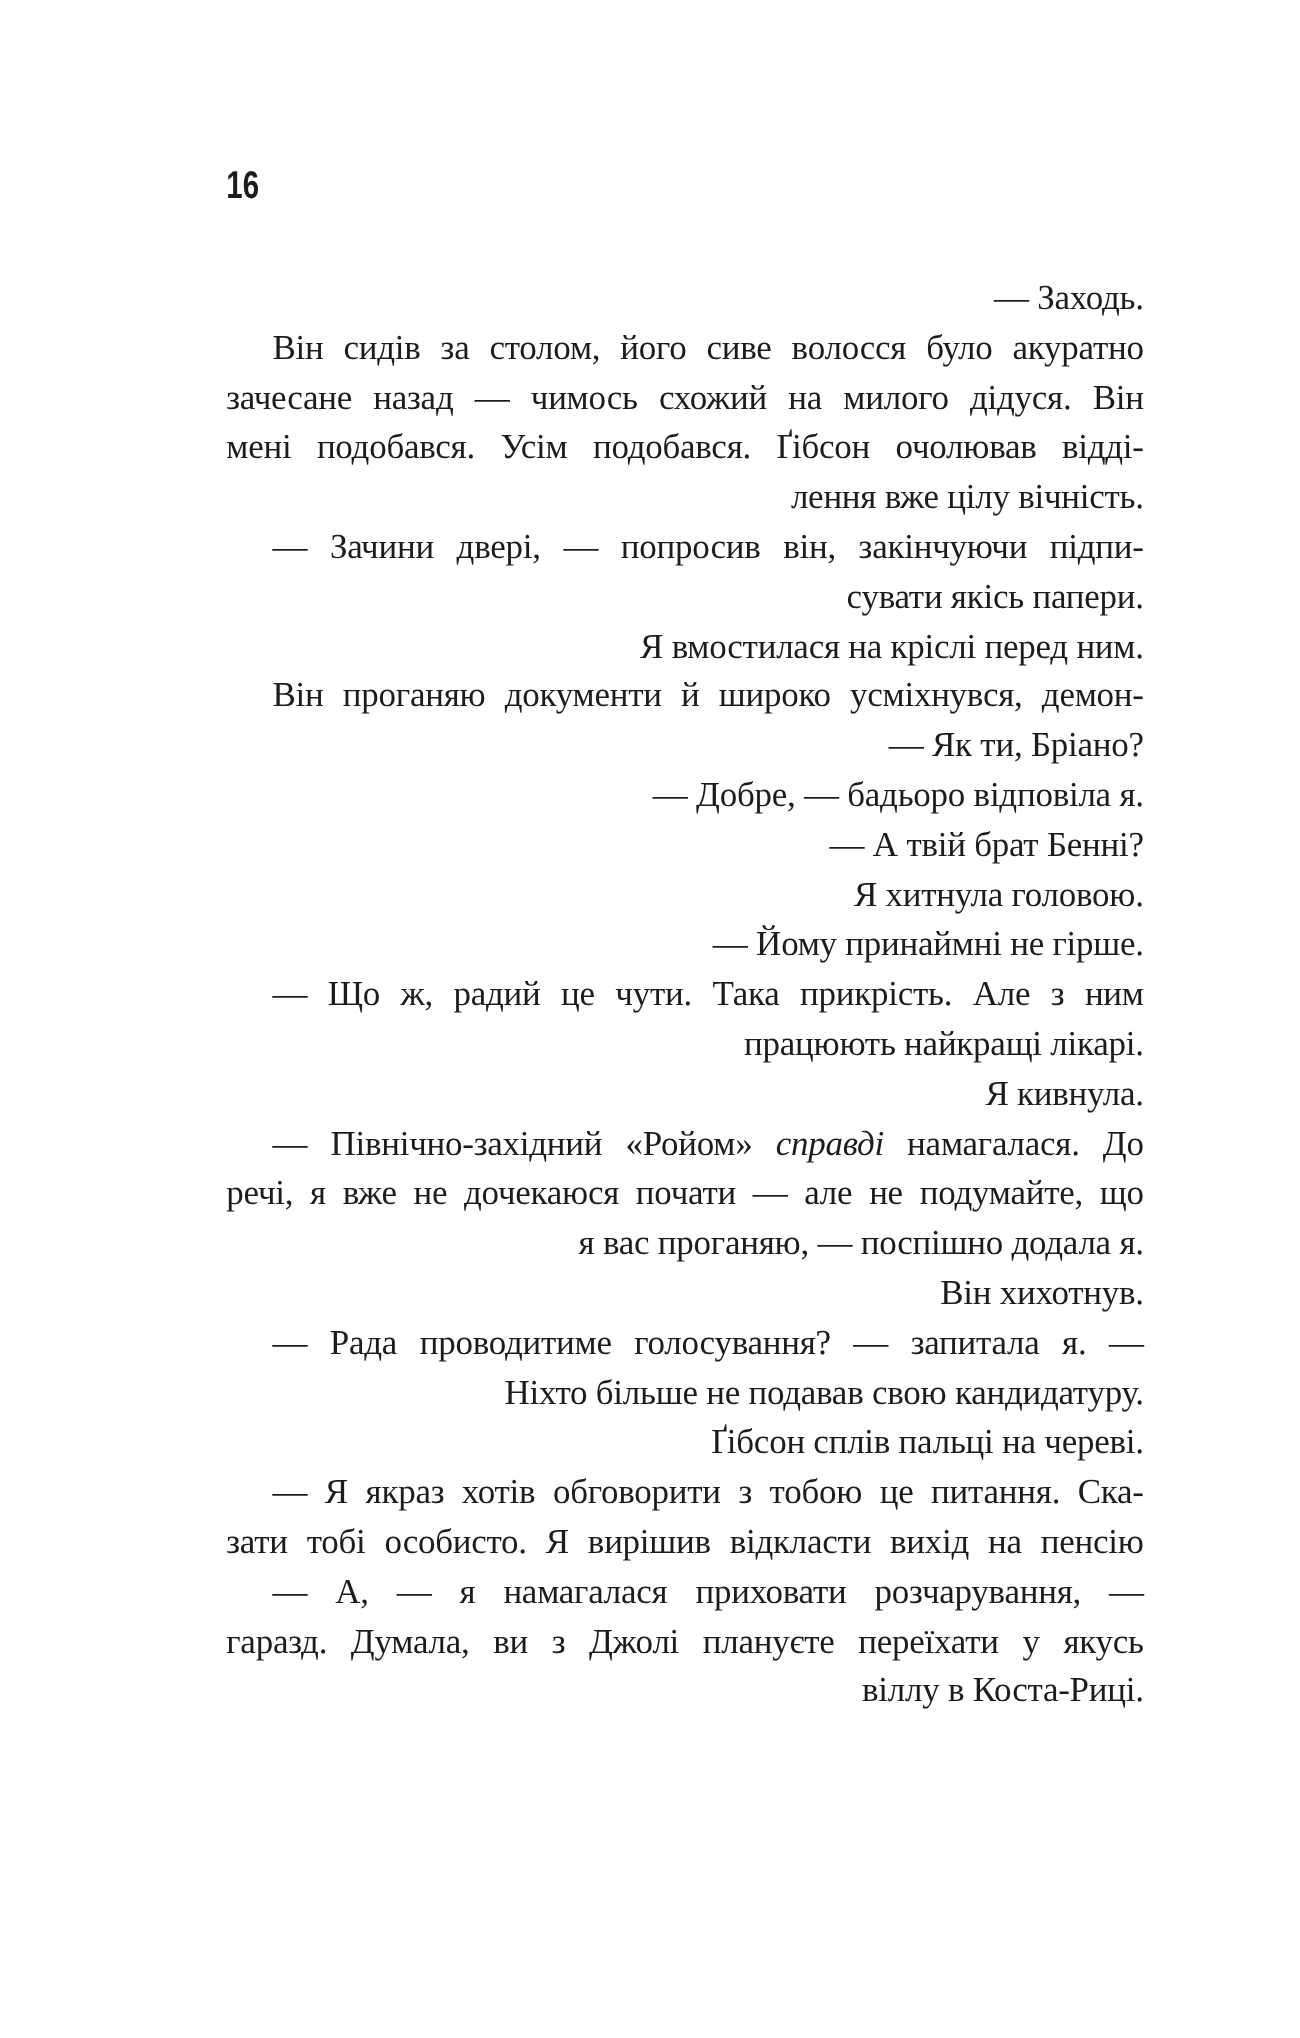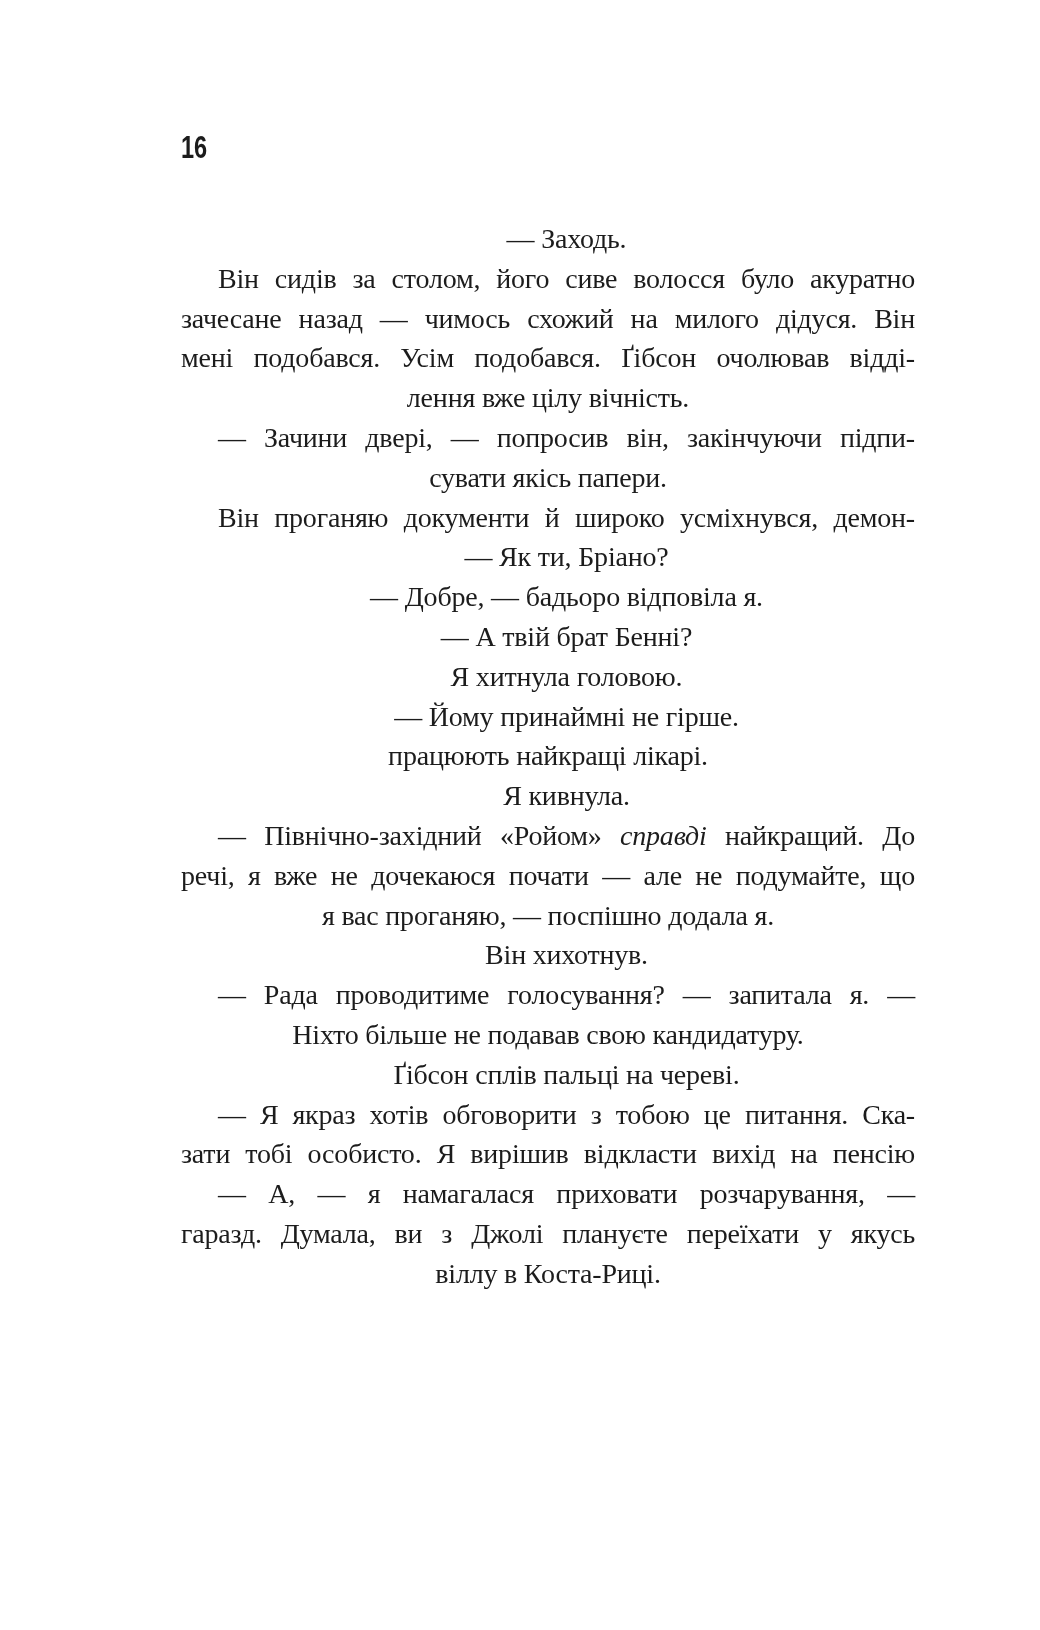--- a/index.html
+++ b/index.html
@@ -32,21 +32,21 @@
     position: absolute;
     left: 181px;
     top: 219px;
     width: 734px;
     color: #1c1c1c;
     font-size: 28px;
     line-height: 39.8px;
     letter-spacing: -0.2px;
   }
   .line {
-    text-align: center;
+    text-align: right;
     min-height: 39.8px;
   }
   .line.justify {
     text-align: justify;
     text-align-last: justify;
   }
   .line.indent {
     text-indent: 37px;
   }
   .line .seg-italic {
@@ -59,29 +59,31 @@
 <div class="page" style="background: rgb(255, 255, 255); color: rgb(28, 28, 28);">
   <div class="page-number">16</div>
   <div class="text-block" id="text-block">
       <div class="line indent">— Заходь.</div>
       <div class="line indent justify">Він сидів за столом, його сиве волосся було акуратно</div>
       <div class="line justify">зачесане назад — чимось схожий на милого дідуся. Він</div>
       <div class="line justify">мені подобався. Усім подобався. Ґібсон очолював відді-</div>
       <div class="line">лення вже цілу вічність.</div>
       <div class="line indent justify">— Зачини двері, — попросив він, закінчуючи підпи-</div>
       <div class="line">сувати якісь папери.</div>
+      <div class="line indent">Я вмостилася на кріслі перед ним.</div>
       <div class="line indent justify">Він проганяю документи й широко усміхнувся, демон-</div>
       <div class="line indent">— Як ти, Бріано?</div>
       <div class="line indent">— Добре, — бадьоро відповіла я.</div>
       <div class="line indent">— А твій брат Бенні?</div>
       <div class="line indent">Я хитнула головою.</div>
       <div class="line indent">— Йому принаймні не гірше.</div>
+      <div class="line indent justify">— Що ж, радий це чути. Така прикрість. Але з ним</div>
       <div class="line">працюють найкращі лікарі.</div>
       <div class="line indent">Я кивнула.</div>
-      <div class="line indent justify"><span class="seg-normal">— Північно-західний «Ройом» </span><span class="seg-italic">справді</span><span class="seg-normal"> найкращий. До</span></div>
+      <div class="line indent justify"><span class="seg-normal">— Північно-західний «Ройом» </span><span class="seg-italic">справді</span><span class="seg-normal"> намагалася. До</span></div>
       <div class="line justify">речі, я вже не дочекаюся почати — але не подумайте, що</div>
       <div class="line">я вас проганяю, — поспішно додала я.</div>
       <div class="line indent">Він хихотнув.</div>
       <div class="line indent justify">— Рада проводитиме голосування? — запитала я. —</div>
       <div class="line">Ніхто більше не подавав свою кандидатуру.</div>
       <div class="line indent">Ґібсон сплів пальці на череві.</div>
       <div class="line indent justify">— Я якраз хотів обговорити з тобою це питання. Ска-</div>
       <div class="line justify">зати тобі особисто. Я вирішив відкласти вихід на пенсію</div>
       <div class="line indent justify">— А, — я намагалася приховати розчарування, —</div>
       <div class="line justify">гаразд. Думала, ви з Джолі плануєте переїхати у якусь</div>

